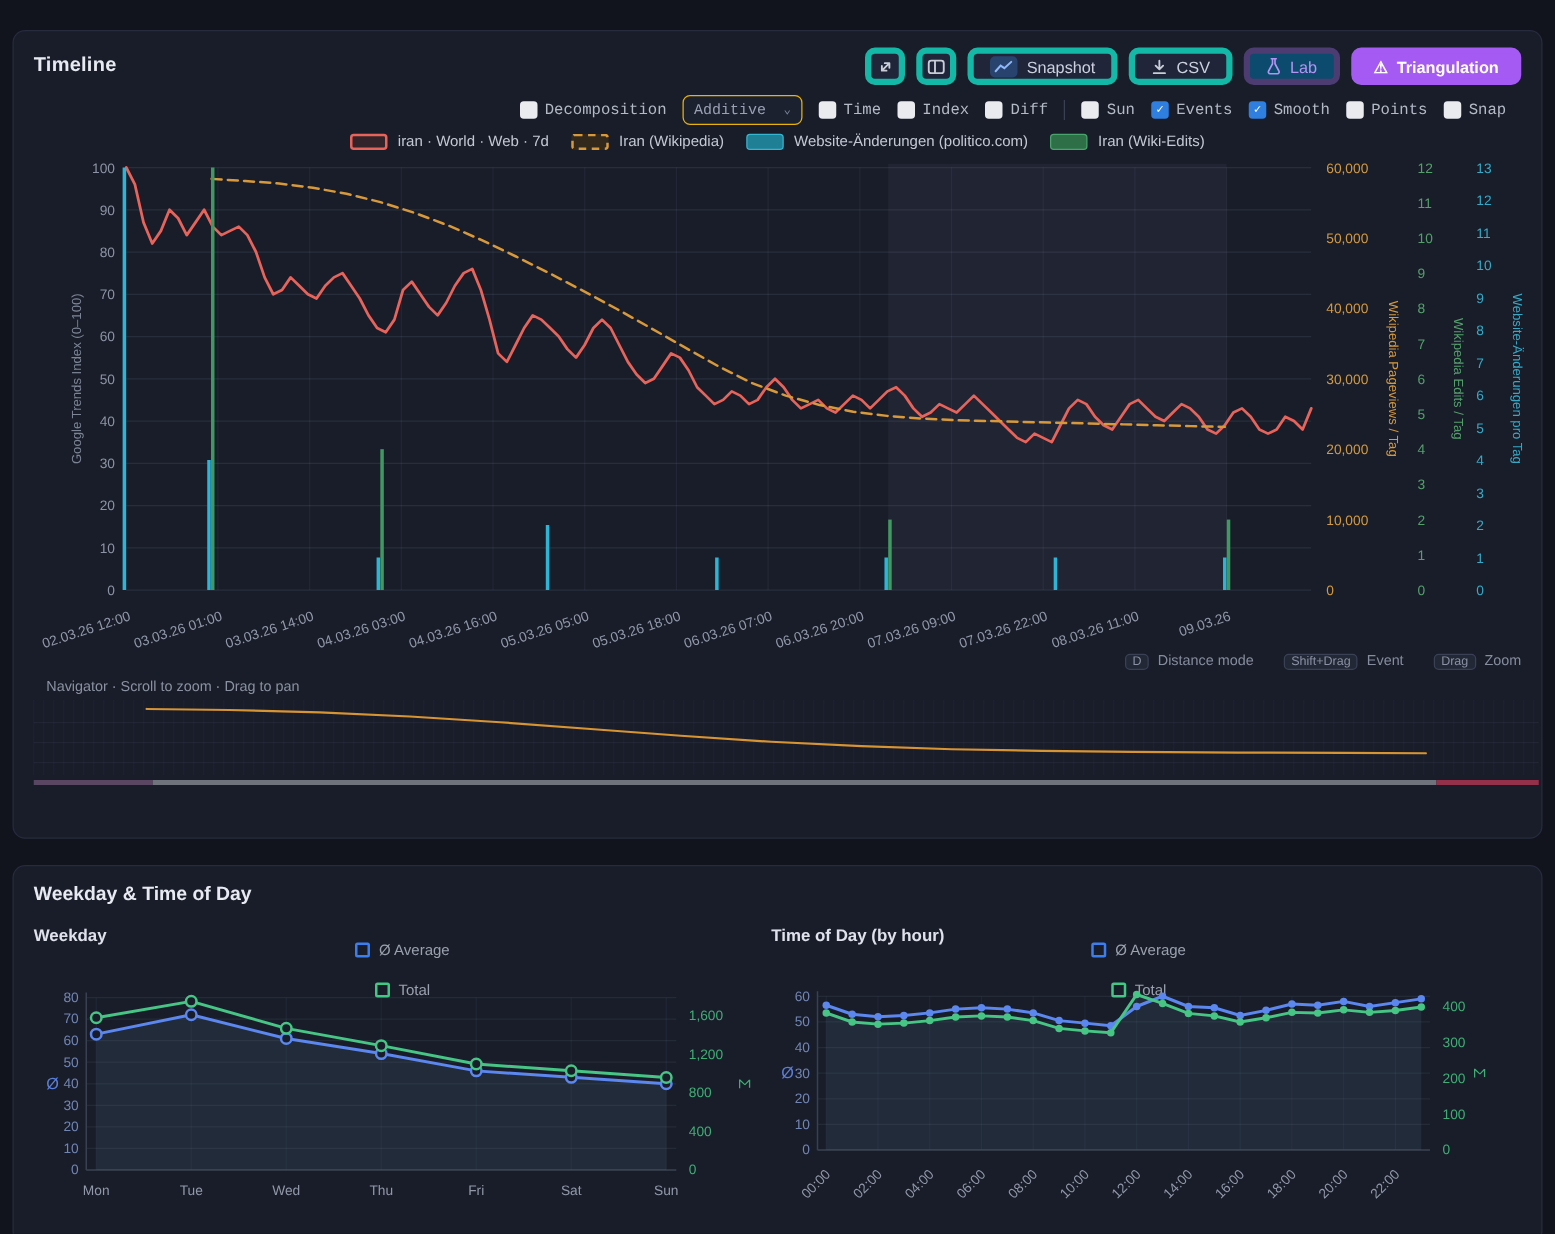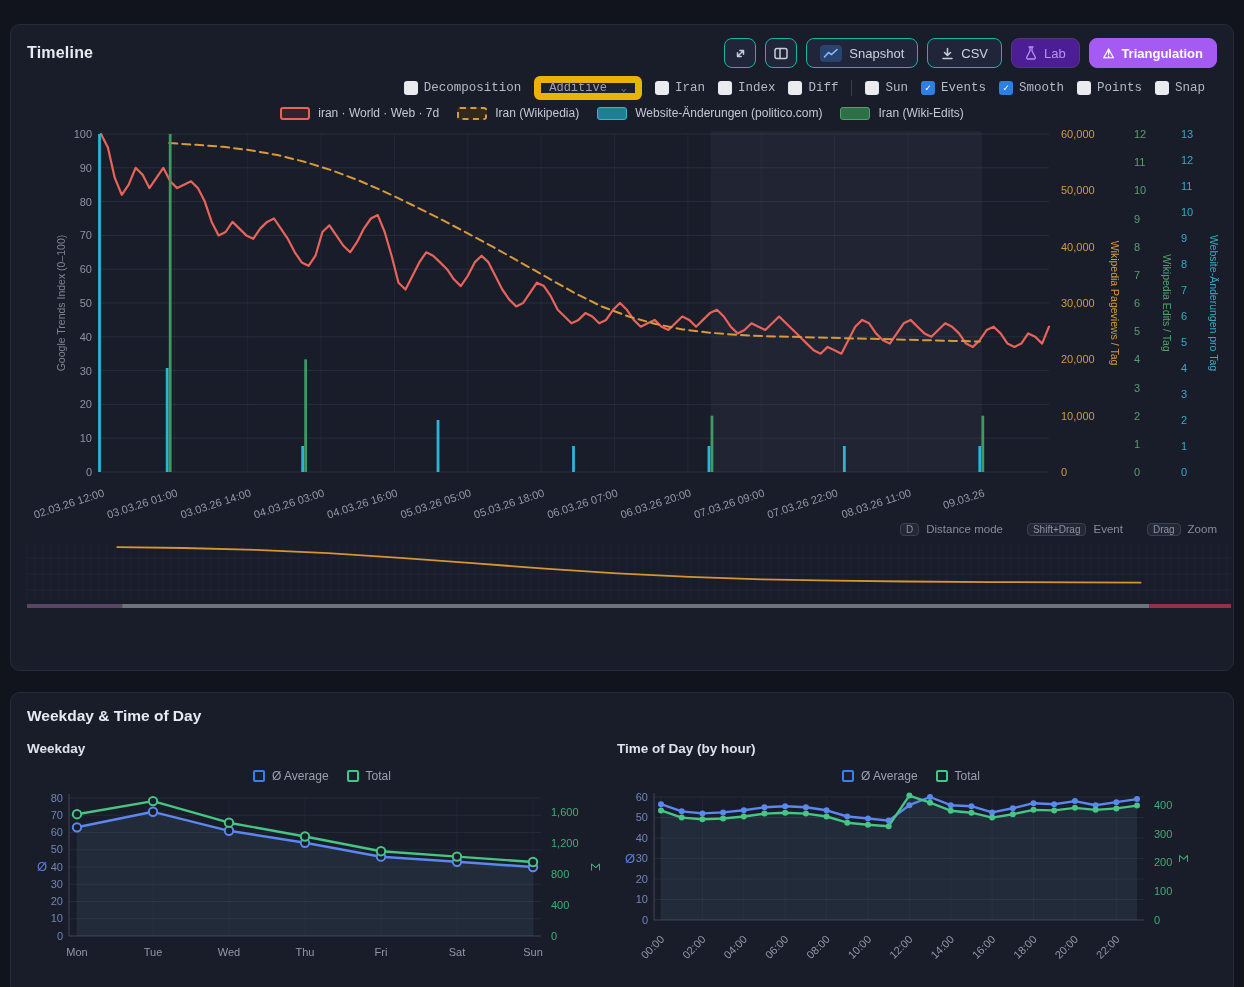--- a/index.html
+++ b/index.html
@@ -8,37 +8,37 @@
   .page { padding:24px 10px; }
   .card { background:#191d2a; border:1px solid #262c3d; border-radius:10px; }
   .card-timeline { height:647px; margin-bottom:21px; position:relative; }
   .card-wt { height:303px; padding:14px 16px; }
 
   
   .card-head { display:flex; align-items:center; padding:13px 16px 2px 16px; }
   .card-head h1 { color:#e8eaf1; font-size:16px; font-weight:bold; letter-spacing:.2px; }
   .toolbar { margin-left:auto; display:flex; gap:9px; align-items:center; }
   .tbtn { display:flex; align-items:center; gap:7px; height:30px; padding:0 13px;
-          background:#20253a; border:1px solid #14b8a6; border-radius:8px;
+          background:#20253a; border:5px solid #14b8a6; border-radius:8px;
           color:#ccd1dd; font-size:13px; cursor:pointer; }
   .tbtn.icon-only { width:32px; padding:0; justify-content:center; }
-  .tbtn.lab { border-color:#4c3c72; color:#b493f2; background:#4c1d95; }
+  .tbtn.lab { border-color:#4c3c72; color:#b493f2; background:#0c4a6e; }
   .tbtn.triangulation { background:#a55af4; border-color:#a55af4; color:#fff; font-weight:bold; }
   .warn-ic { font-size:13px; line-height:1; }
   .snap-ic { width:22px; height:17px; background:#28436e; border-radius:4px; display:flex; align-items:center; justify-content:center; }
 
   
   .controls { display:flex; align-items:center; justify-content:flex-end; gap:13px; padding:8px 28px 2px 0; height:30px;font-family:Liberation Mono, monospace; }
   .ck { display:flex; align-items:center; gap:6px; cursor:pointer; }
   .ck-lbl { color:#b4b9c6; font-size:12.5px; }
   .box { width:14px; height:14px; border-radius:3px; background:#e9ebef; display:flex; align-items:center; justify-content:center;
          font-size:10px; color:#fff; }
   .box.on { background:#2e7fe0; }
   .vdiv { width:1px; height:16px; background:#394053; }
-  .select { display:flex; align-items:center; gap:14px; background:#1c2130; border:7px solid #eab308; border-radius:6px;
+  .select { display:flex; align-items:center; gap:14px; background:#1c2130; border:1px solid #eab308; border-radius:6px;
             height:24px; padding:0 8px; color:#9aa1b2; font-size:12px; min-width:95px; cursor:pointer; }
   .select .chev { margin-left:auto; color:#7d8496; font-size:10px; }
 
   
   .legend { display:flex; justify-content:center; align-items:center; gap:18px; height:26px; }
   .lg-item { display:flex; align-items:center; gap:8px; cursor:pointer; }
   .lg-item span.lbl { color:#c3c8d4; font-size:12px; }
   .sw { width:30px; height:13px; border-radius:3px; }
   .sw-red   { background:#33232a; border:2px solid #e8635a; }
   .sw-orange{ background:#32291c; border:2px dashed #d7993a; }
@@ -50,21 +50,21 @@
            color:#868c9c; font-size:11.5px; }
   .hints .gap { width:10px; }
   .kbd { border:1px solid #3a4154; background:#232837; border-radius:4px; padding:0px 5px; font-size:10px; color:#8b91a2; }
   .nav-label { padding:6px 0 2px 26px; color:#8b91a0; font-size:11.5px; }
   #navigator { width:1224px; height:78px; }
 
   
   .card-wt h2 { color:#e8eaf1; font-size:15.5px; font-weight:bold; margin-bottom:10px; }
   .wt-row { display:flex; gap:0; }
   .wt-col h3 { color:#dfe2ea; font-size:13.5px; font-weight:bold; margin:6px 0 10px 0; }
-  .legend2 { display:flex; justify-content:center; align-items:center; gap:18px; height:20px; margin-bottom:0px; }
+  .legend2 { display:flex; justify-content:center; align-items:center; gap:18px; height:20px; margin-bottom:0px;flex-direction:column; }
   .lg2-item { display:flex; align-items:center; gap:7px; cursor:pointer; }
   .lg2-item .sq { width:12px; height:12px; border-radius:2px; }
   .sq-blue { border:2px solid #3b7ef0; }
   .sq-green{ border:2px solid #3fc984; }
   .lg2-item .lbl { color:#9aa0ad; font-size:12px; }
 </style>
 </head>
 <body>
 
 <div class="page">
@@ -115,21 +115,21 @@
       <label class="ck">
         <span class="box"></span>
         <span class="ck-lbl">Decomposition</span>
       </label>
       <div class="select">
         <span>Additive</span>
         <span class="chev">⌄</span>
       </div>
       <label class="ck">
         <span class="box"></span>
-        <span class="ck-lbl">Iran</span>
+        <span class="ck-lbl">Time</span>
       </label>
       <label class="ck">
         <span class="box"></span>
         <span class="ck-lbl">Index</span>
       </label>
       <label class="ck">
         <span class="box"></span>
         <span class="ck-lbl">Diff</span>
       </label>
       <span class="vdiv"></span>
@@ -282,20 +282,21 @@
       <span class="kbd">D</span>
       <span>Distance mode</span>
       <span class="gap"></span>
       <span class="kbd">Shift+Drag</span>
       <span>Event</span>
       <span class="gap"></span>
       <span class="kbd">Drag</span>
       <span>Zoom</span>
     </div>
 
+    <div class="nav-label">Navigator · Scroll to zoom · Drag to pan</div>
     <div id="navigator"><svg width="1224" height="78" viewBox="0 0 1224 78">
           <line x1="16" y1="2" x2="16" y2="62" stroke="rgba(148,158,178,0.045)"></line>
           <line x1="24" y1="2" x2="24" y2="62" stroke="rgba(148,158,178,0.045)"></line>
           <line x1="32" y1="2" x2="32" y2="62" stroke="rgba(148,158,178,0.045)"></line>
           <line x1="40" y1="2" x2="40" y2="62" stroke="rgba(148,158,178,0.045)"></line>
           <line x1="48" y1="2" x2="48" y2="62" stroke="rgba(148,158,178,0.045)"></line>
           <line x1="56" y1="2" x2="56" y2="62" stroke="rgba(148,158,178,0.045)"></line>
           <line x1="64" y1="2" x2="64" y2="62" stroke="rgba(148,158,178,0.045)"></line>
           <line x1="72" y1="2" x2="72" y2="62" stroke="rgba(148,158,178,0.045)"></line>
           <line x1="80" y1="2" x2="80" y2="62" stroke="rgba(148,158,178,0.045)"></line>

